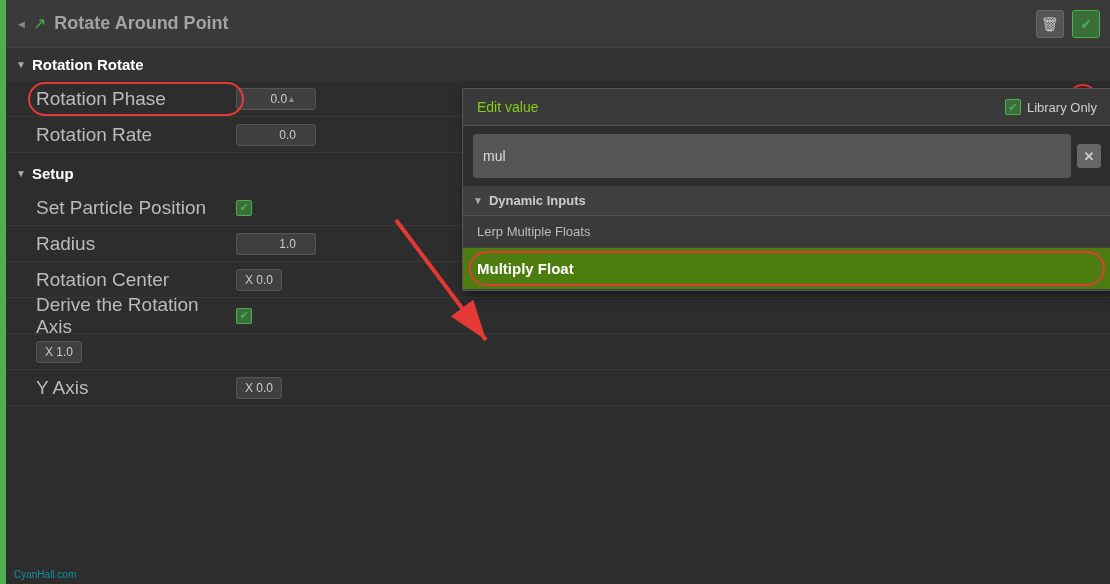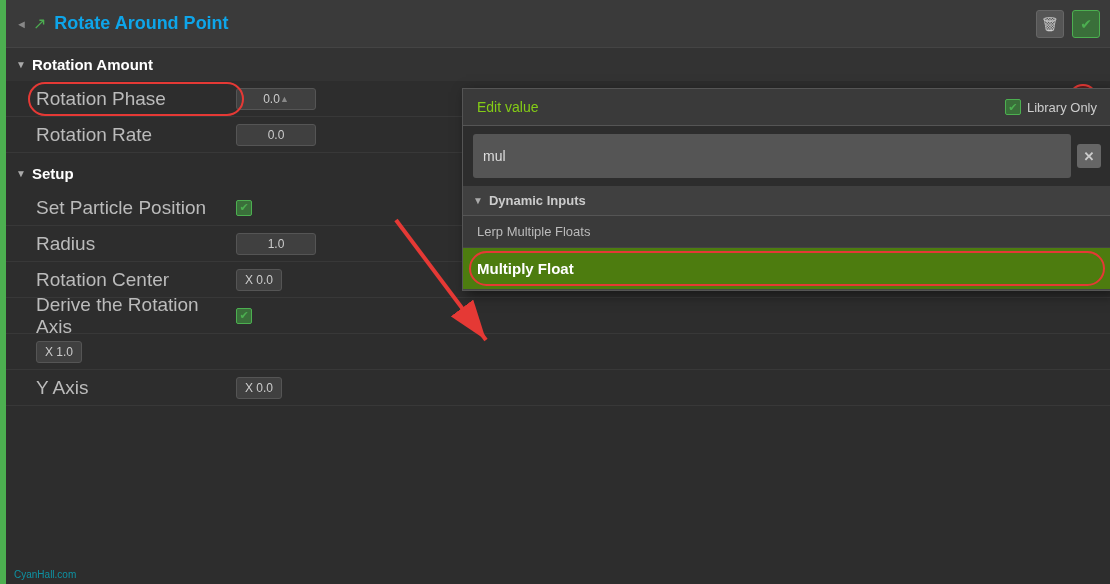--- a/index.html
+++ b/index.html
@@ -53,21 +53,21 @@
 
     .header-green-arrow {
       color: #4caf50;
       margin-right: 8px;
       font-size: 16px;
     }
 
     .header-title {
       font-size: 18px;
       font-weight: bold;
-      color: #0ea5e9;
+      color: #a3a3a3;
       flex: 1;
     }
 
     .header-icons {
       display: flex;
       gap: 8px;
     }
 
     .icon-btn {
       width: 28px;
@@ -141,21 +141,21 @@
     .prop-value {
       flex: 0 0 80px;
       background: #404040;
       border: 1px solid #555;
       border-radius: 3px;
       padding: 3px 19px;
       color: #ccc;
       font-size: 12px;
       display: flex;
       align-items: center;
-      justify-content: center;
+      justify-content: flex-end;
     }
 
     .prop-value .val-arrow {
       color: #888;
       font-size: 9px;
     }
 
     .dropdown-btn {
       position: absolute;
       right: 12px;
@@ -364,21 +364,21 @@
       <span class="header-green-arrow">↗</span>
       <span class="header-title">Rotate Around Point</span>
       <div class="header-icons">
         <div class="icon-btn">🗑</div>
         <div class="icon-btn check">✔</div>
       </div>
     </div>
 
     <div class="section-header">
       <span class="section-arrow">▼</span>
-      <span class="section-title">Rotation Amount</span>
+      <span class="section-title">Rotation Rotate</span>
     </div>
 
     <div class="prop-row prop-row-relative">
       <div class="prop-label highlighted">Rotation Phase</div>
       <div class="prop-value">
         <span>0.0</span>
         <span class="val-arrow">▲</span>
       </div>
       <div class="dropdown-btn">▼</div>
     </div>

